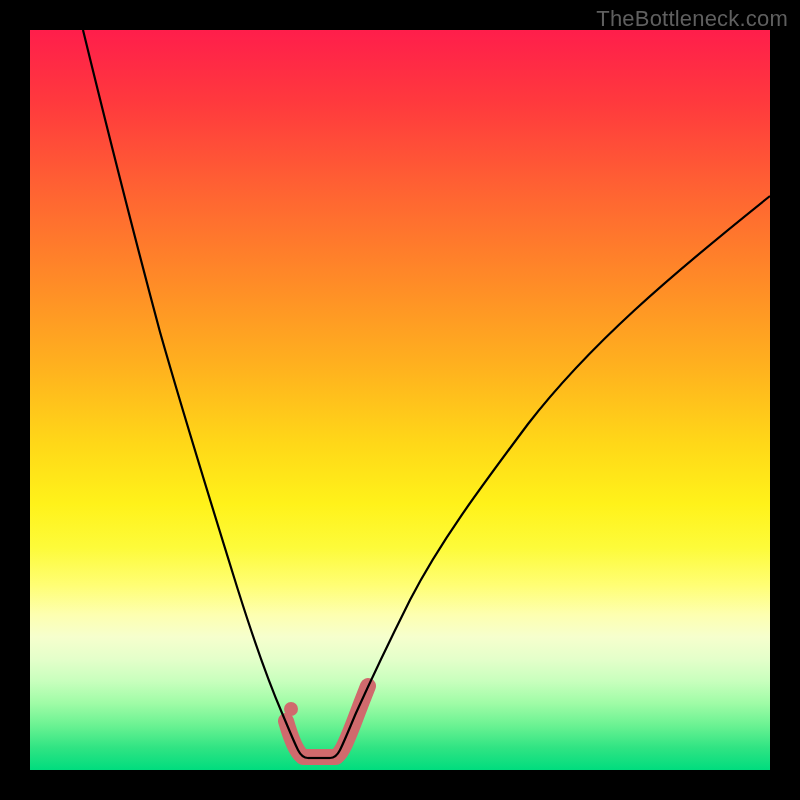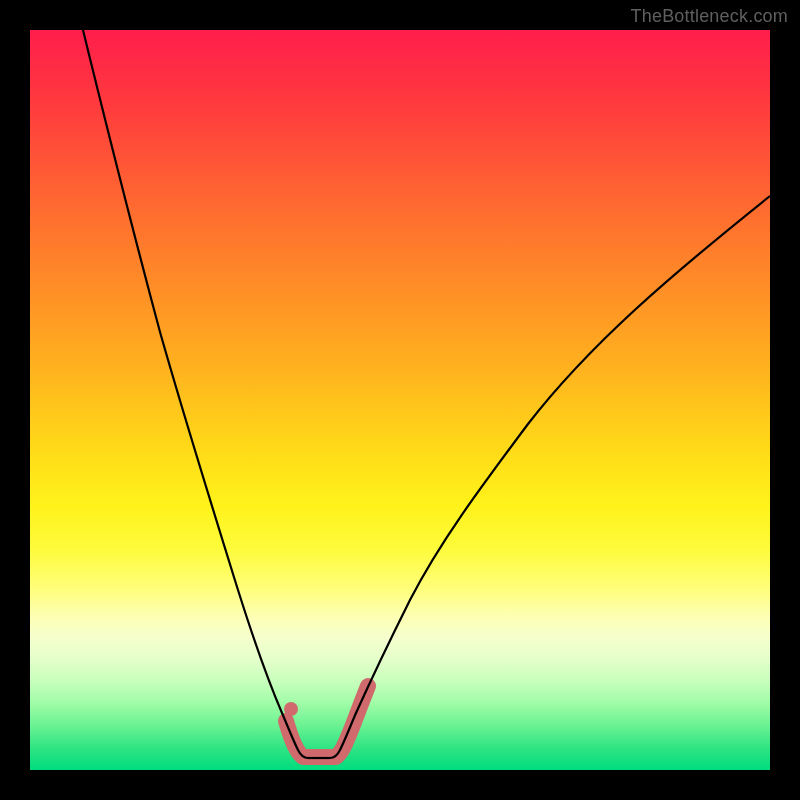--- a/index.html
+++ b/index.html
@@ -42,21 +42,21 @@
       #6af292 94%,
       #30e483 97%,
       #00dc7e 100%
     );
   }
   .watermark {
     position: absolute;
     top: 6px;
     right: 12px;
     color: #5f5f5f;
-    font-size: 18px;
+    font-size: 22px;
     letter-spacing: 0.2px;
     font-weight: 400;
     user-select: none;
   }
   svg.curve {
     position: absolute;
     left: 0;
     top: 0;
     width: 740px;
     height: 740px;

